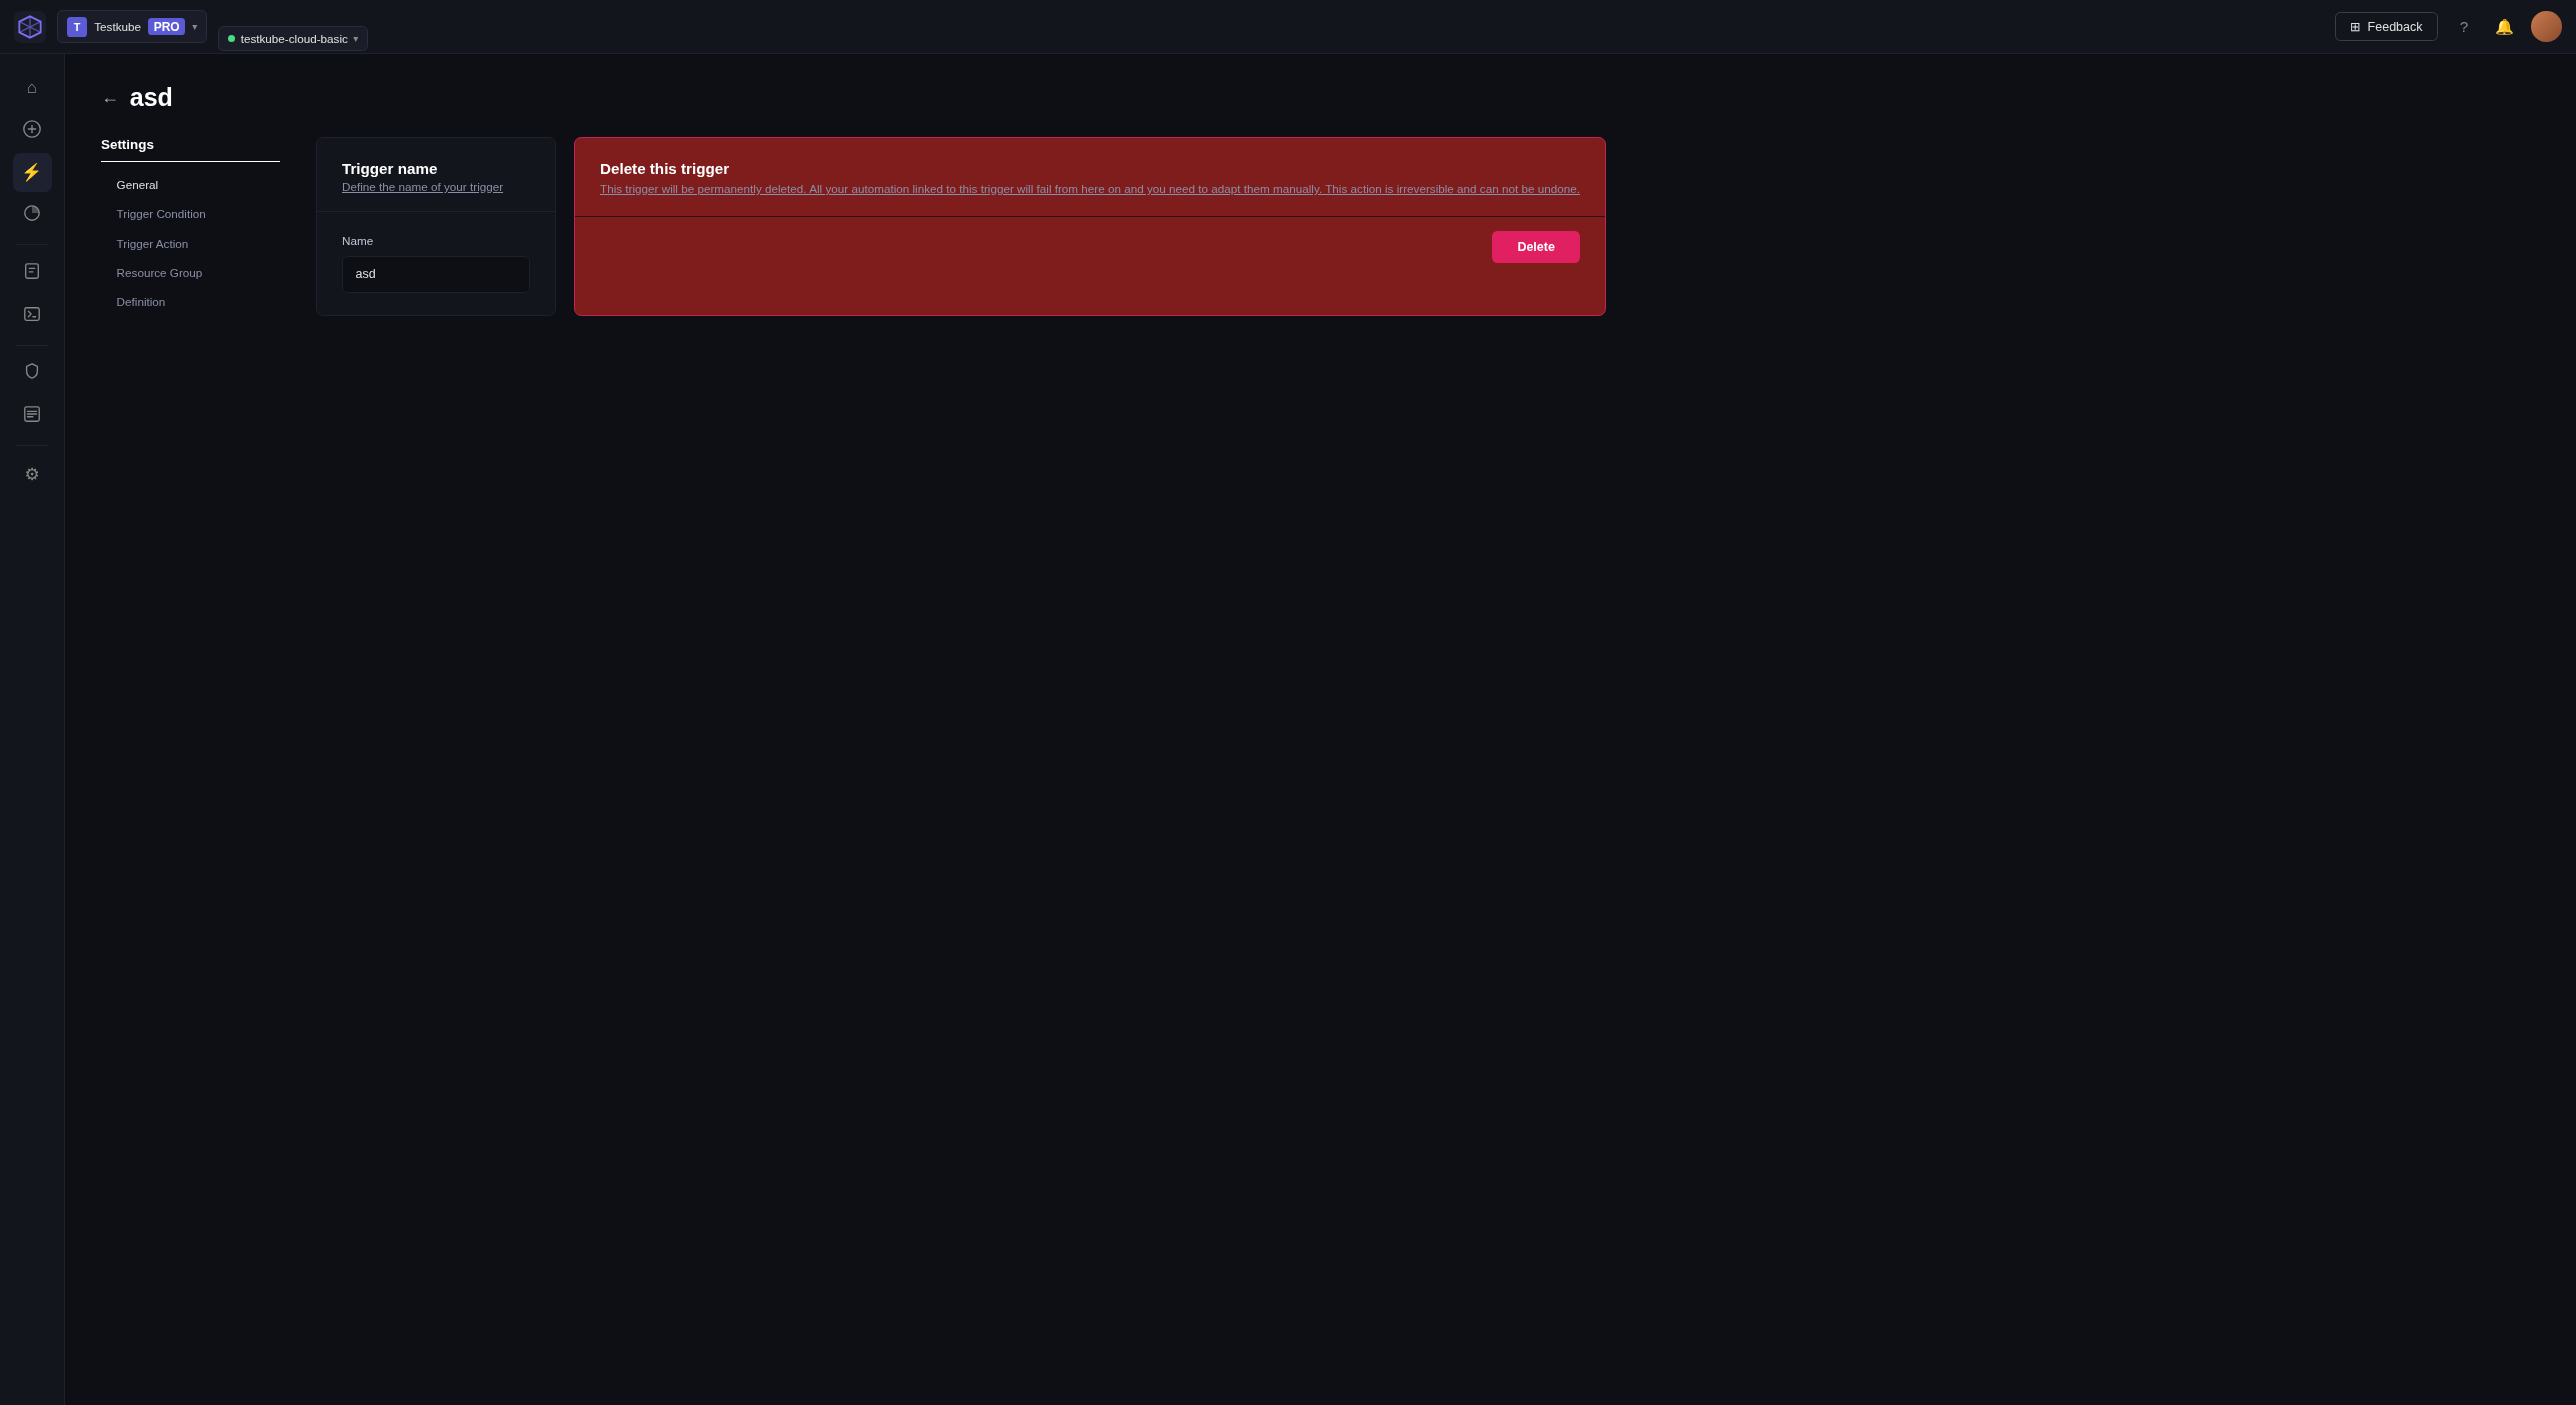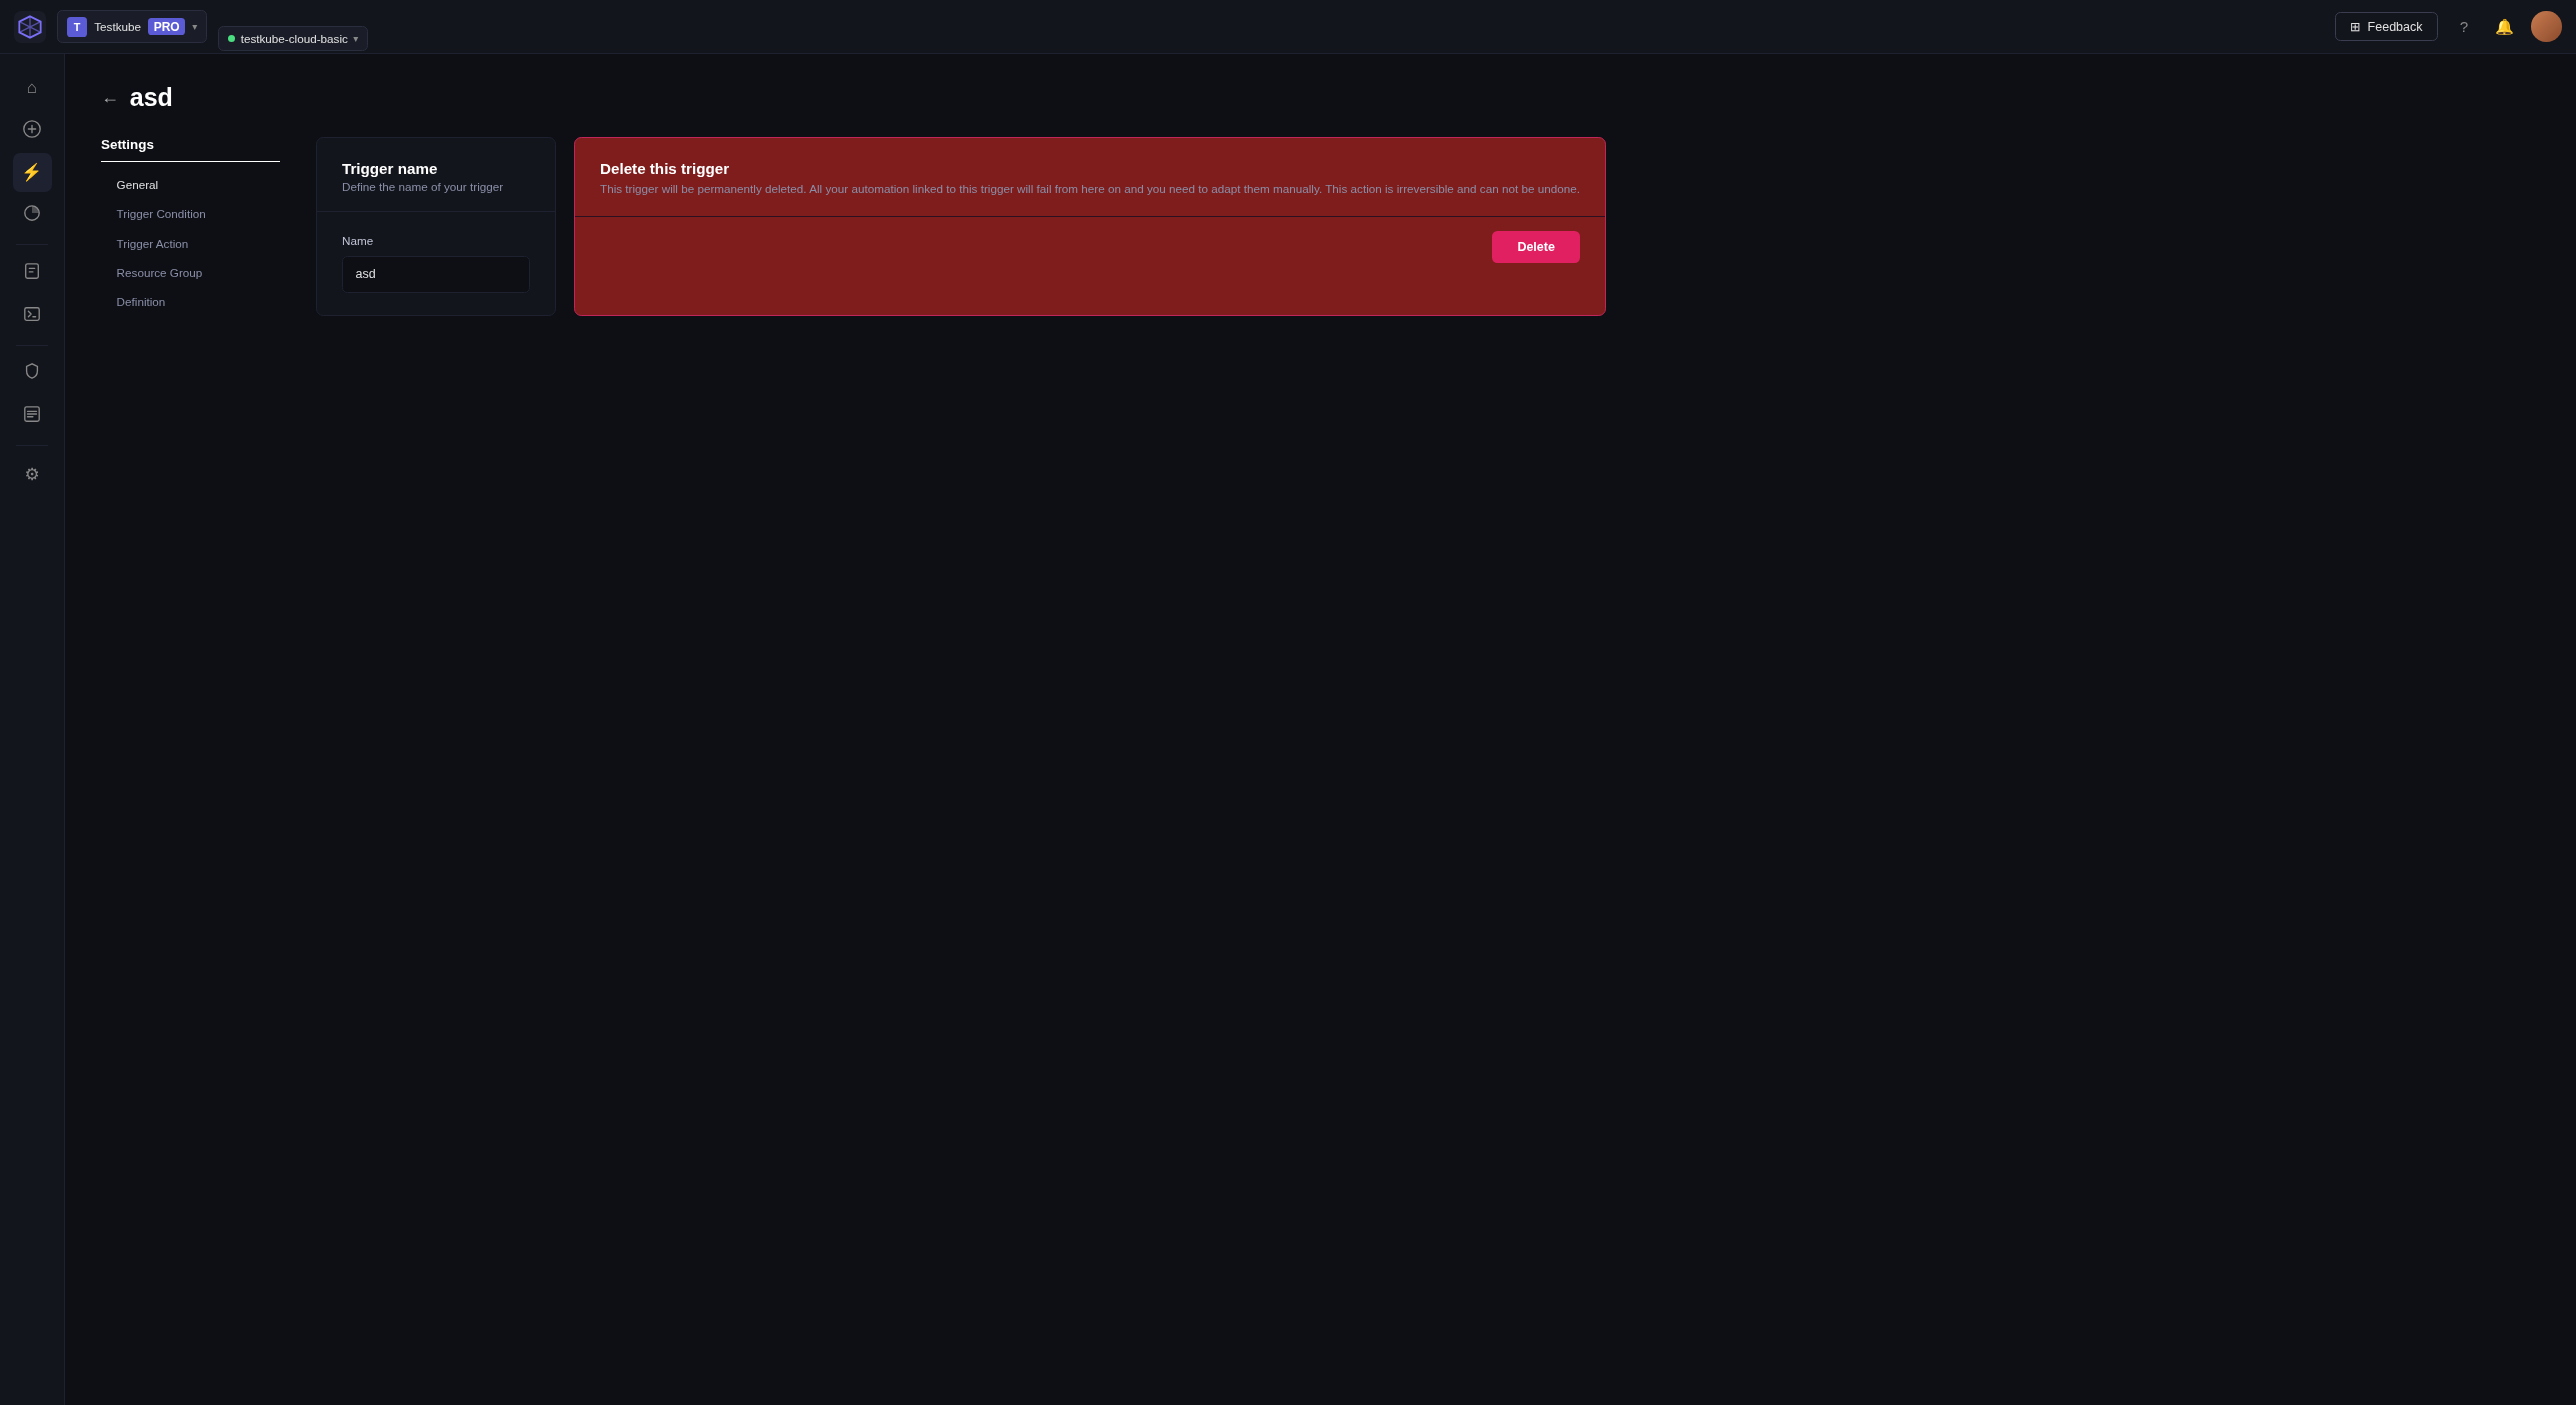--- a/index.html
+++ b/index.html
@@ -249,20 +249,21 @@
     }
     .panel-title {
       font-size: 15.2px;
       font-weight: 600;
       color: #ffffff;
       margin-bottom: 3.6px;
     }
     .panel-subtitle {
       font-size: 11.7px;
       color: #8a8fa8;
+      text-decoration: underline;
     }
     .panel-body {
       padding: 21.5px 25px;
     }
     .form-label {
       font-size: 11.7px;
       font-weight: 500;
       color: #c0c4d6;
       margin-bottom: 9px;
       display: block;

